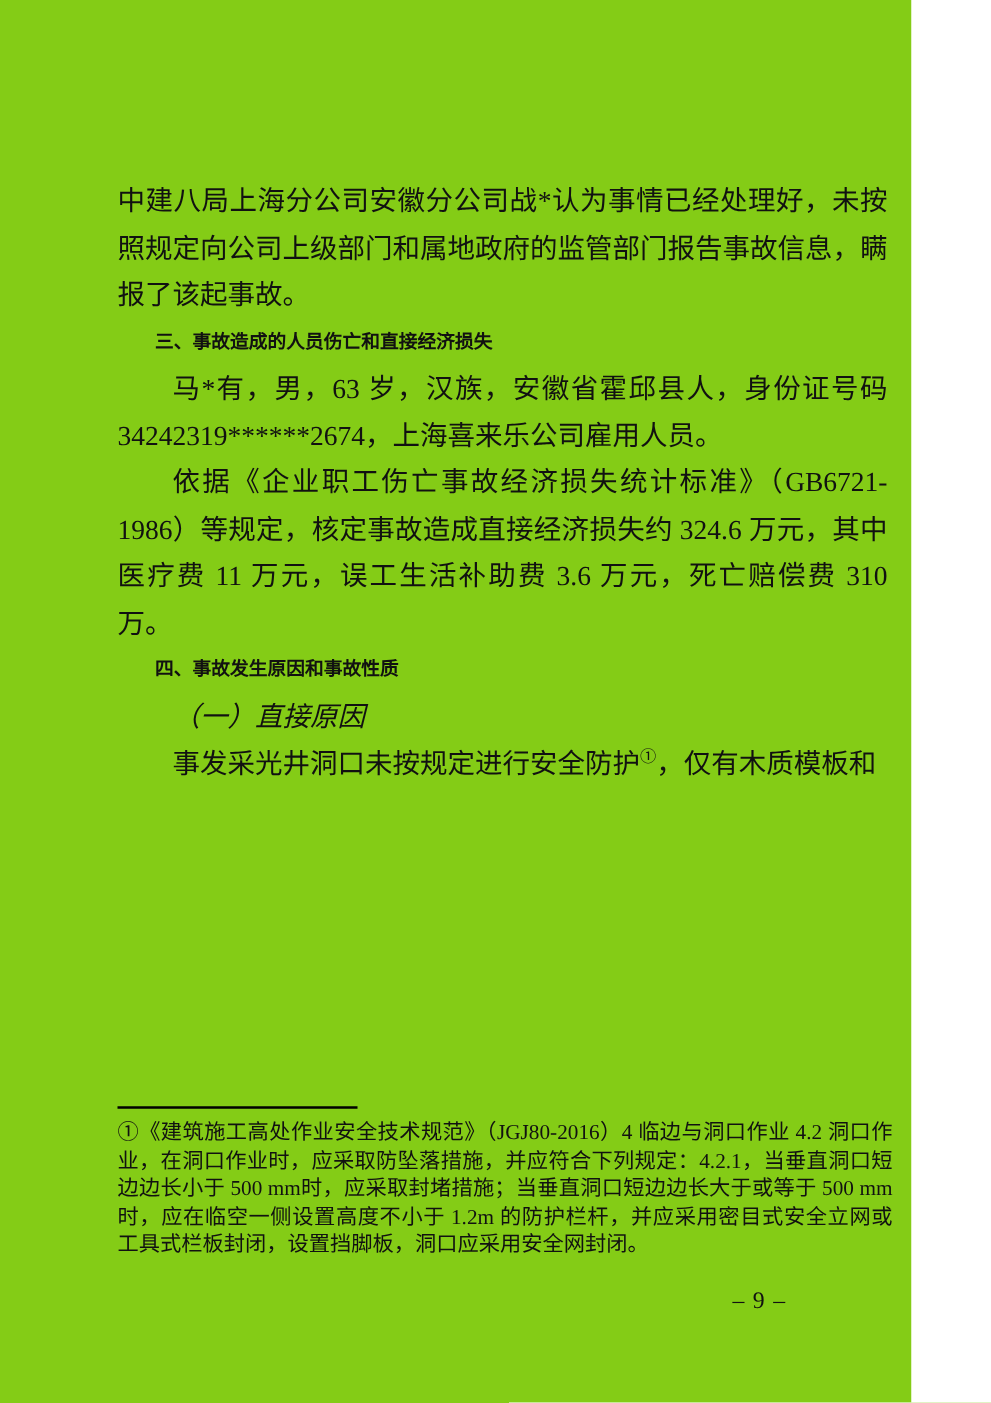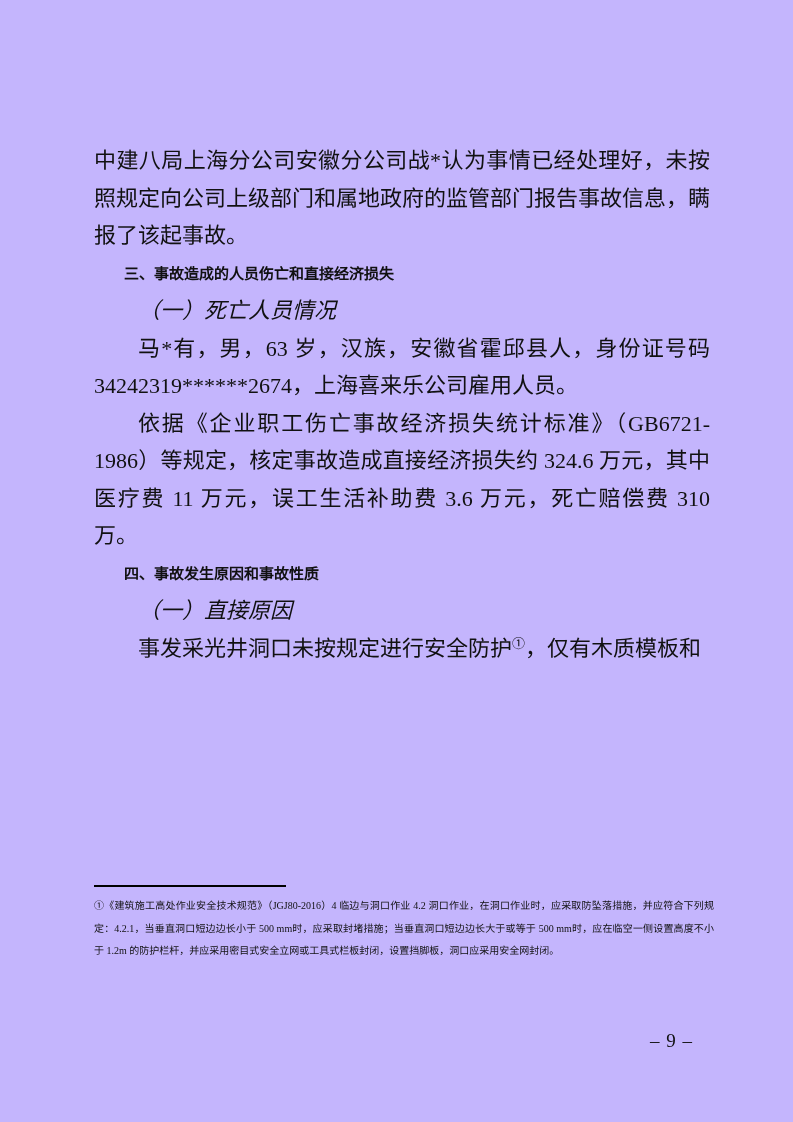--- a/index.html
+++ b/index.html
@@ -2,23 +2,23 @@
 <html lang="zh-CN"><head>
 <meta charset="utf-8">
 <style>
   html, body {
     margin: 0;
     padding: 0;
     background: #ffffff;
   }
   .page {
     position: relative;
-    width: 793px;
+    width: 729px;
     height: 1122px;
-    background: #c4b5fd;
+    background: #84cc16;
     color: #111111;
     font-family: "Liberation Serif", "DejaVu Serif", serif;
     overflow: hidden;
   }
   .content {
     position: absolute;
     left: 94px;
     top: 142px;
     width: 616px;
     font-size: 22px;
@@ -56,42 +56,41 @@
     top: 885px;
     width: 620px;
   }
   .footnote-rule {
     width: 192px;
     height: 2px;
     background: #000000;
   }
   .footnote-text {
     margin: 8px 0 0 0;
-    font-size: 10px;
+    font-size: 17px;
     line-height: 22.5px;
     text-align: justify;
   }
   .page-number {
     position: absolute;
     top: 1030px;
     right: 100px;
     font-size: 19px;
     letter-spacing: 1px;
     font-family: "Liberation Serif", "DejaVu Serif", serif;
   }
 </style>
 </head>
 <body>
 
 <div class="page">
 
   <main class="content">
     <p class="para no-indent">中建八局上海分公司安徽分公司战*认为事情已经处理好，未按照规定向公司上级部门和属地政府的监管部门报告事故信息，瞒报了该起事故。</p>
     <h2 class="heading">三、事故造成的人员伤亡和直接经济损失</h2>
-    <p class="subheading">（一）死亡人员情况</p>
     <p class="para">马*有，男，63 岁，汉族，安徽省霍邱县人，身份证号码34242319******2674，上海喜来乐公司雇用人员。</p>
     <p class="para">依据《企业职工伤亡事故经济损失统计标准》（GB6721-1986）等规定，核定事故造成直接经济损失约 324.6 万元，其中医疗费 11 万元，误工生活补助费 3.6 万元，死亡赔偿费 310 万。</p>
     <h2 class="heading">四、事故发生原因和事故性质</h2>
     <p class="subheading">（一）直接原因</p>
     <p class="para">
       <span>事发采光井洞口未按规定进行安全防护</span><sup class="fn-ref">①</sup><span>，仅有木质模板和</span>
     </p>
   </main>
 
   <div class="footnote-area">

